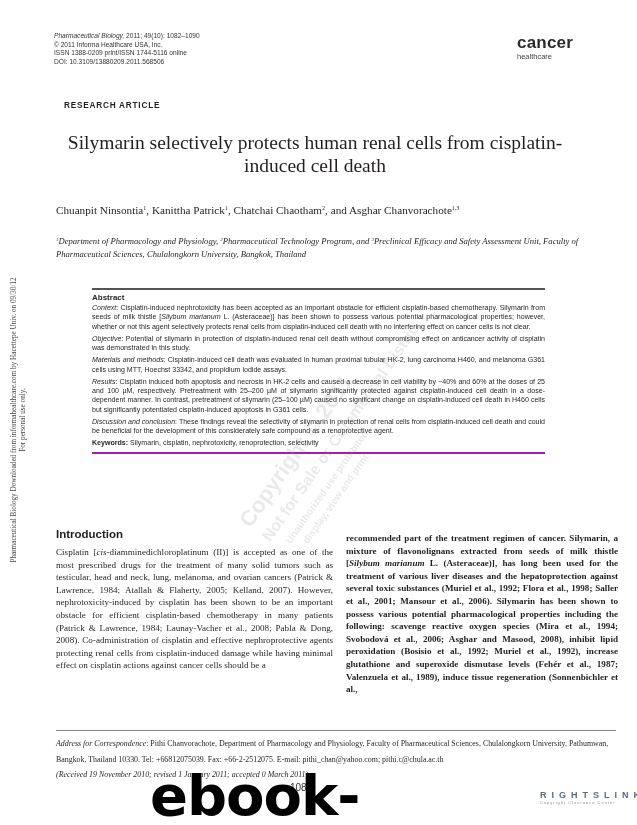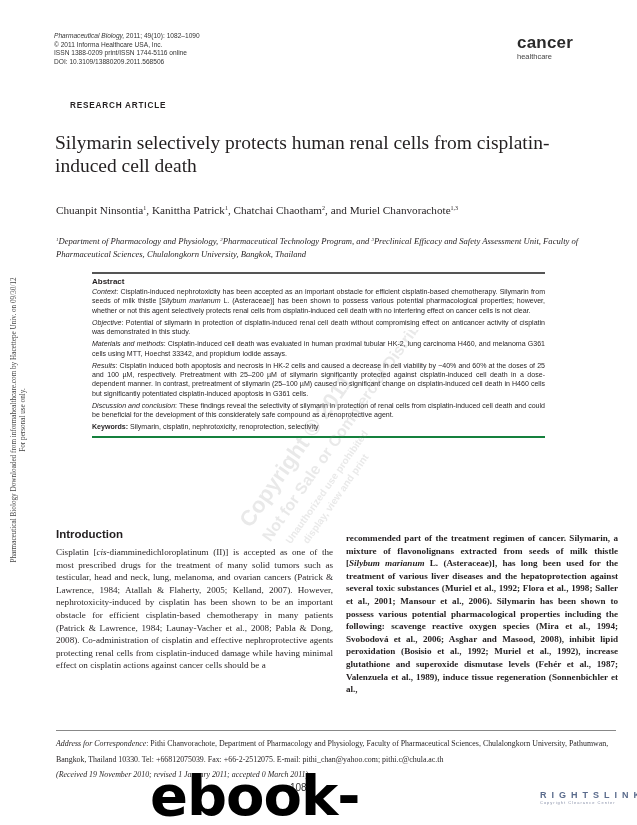--- a/index.html
+++ b/index.html
@@ -20,44 +20,44 @@
       position: absolute; left: 54px; top: 32px;
       font-family: "Liberation Sans", sans-serif; font-size: 6.6px; line-height: 8.6px; color: #333;
     }
     .journal-meta .jname { font-style: italic; }
 
     .publisher-logo { position: absolute; left: 517px; top: 34px; font-family: "Liberation Sans", sans-serif; }
     .publisher-logo .main { font-size: 17px; font-weight: bold; color: #2b2b2b; letter-spacing: 0.2px; line-height: 17px; }
     .publisher-logo .sub { font-size: 7.5px; color: #444; margin-top: 1px; }
 
     .article-type {
-      position: absolute; left: 70px; top: 101px;
+      position: absolute; left: 64px; top: 101px;
       font-family: "Liberation Sans", sans-serif; font-size: 8.2px; font-weight: bold; letter-spacing: 0.8px; color: #231f20;
     }
 
     .title {
       position: absolute; left: 55px; top: 131px; width: 520px;
-      font-size: 19.5px; line-height: 23px; color: #231f20;
+      font-size: 19.5px; line-height: 23px; color: #231f20; text-align: center;
     }
 
     .authors {
       position: absolute; left: 56px; top: 204px; width: 570px;
       font-size: 11.2px; color: #231f20;
     }
     .authors sup { font-size: 6px; vertical-align: 4px; }
 
     .affiliations {
       position: absolute; left: 56px; top: 234px; width: 545px;
       font-size: 8.6px; line-height: 12.5px; font-style: italic; color: #231f20;
     }
     .affiliations sup { font-size: 5px; vertical-align: 3px; font-style: italic; }
 
     .abstract-box {
-      position: absolute; left: 92px; top: 272px; width: 453px;
-      border-top: 2px solid #555; border-bottom: 2px solid #15803d; padding: 3px 0 4px 0;
+      position: absolute; left: 92px; top: 288px; width: 453px;
+      border-top: 2px solid #555; border-bottom: 2px solid #a21caf; padding: 3px 0 4px 0;
       font-family: "Liberation Sans", sans-serif; font-size: 7.05px; line-height: 9.4px; color: #231f20;
     }
     .abstract-title { font-weight: bold; font-size: 8px; line-height: 10px; }
     .abstract-para { text-align: justify; margin-bottom: 2.6px; }
     .abstract-para .lbl { font-style: italic; }
     .abstract-para i { font-style: italic; }
     .keywords { margin-top: 1px; }
     .keywords .lbl { font-weight: bold; }
 
     .section-heading {
@@ -120,21 +120,21 @@
 <div class="publisher-logo">
   <div class="main">cancer</div>
   <div class="sub">healthcare</div>
 </div>
 
 <div class="article-type">RESEARCH ARTICLE</div>
 
 <h1 class="title" style="font-weight:normal;">Silymarin selectively protects human renal cells from cisplatin-induced cell death</h1>
 
 <div class="authors">
-  <span>Chuanpit Ninsontia</span><sup>1</sup><span>, </span><span>Kanittha Patrick</span><sup>1</sup><span>, </span><span>Chatchai Chaotham</span><sup>2</sup><span>, and </span><span>Muriel Chanvorachote</span><sup>1,3</sup>
+  <span>Chuanpit Ninsontia</span><sup>1</sup><span>, </span><span>Kanittha Patrick</span><sup>1</sup><span>, </span><span>Chatchai Chaotham</span><sup>2</sup><span>, and </span><span>Asghar Chanvorachote</span><sup>1,3</sup>
 </div>
 
 <div class="affiliations">
   <sup>1</sup><span>Department of Pharmacology and Physiology, </span><sup>2</sup><span>Pharmaceutical Technology Program, and </span><sup>3</sup><span>Preclinical Efficacy and Safety Assessment Unit, Faculty of Pharmaceutical Sciences, Chulalongkorn University, Bangkok, Thailand</span>
 </div>
 
 <div class="abstract-box">
   <div class="abstract-title">Abstract</div>
   <p class="abstract-para"><span class="lbl">Context</span><span>: Cisplatin-induced nephrotoxicity has been accepted as an important obstacle for efficient cisplatin-based chemotherapy. Silymarin from seeds of milk thistle [</span><i>Silybum marianum</i><span> L. (Asteraceae)] has been shown to possess various potential pharmacological properties; however, whether or not this agent selectively protects renal cells from cisplatin-induced cell death with no interfering effect on cancer cells is not clear.</span></p>
   <p class="abstract-para"><span class="lbl">Objective</span><span>: Potential of silymarin in protection of cisplatin-induced renal cell death without compromising effect on anticancer activity of cisplatin was demonstrated in this study.</span></p>

